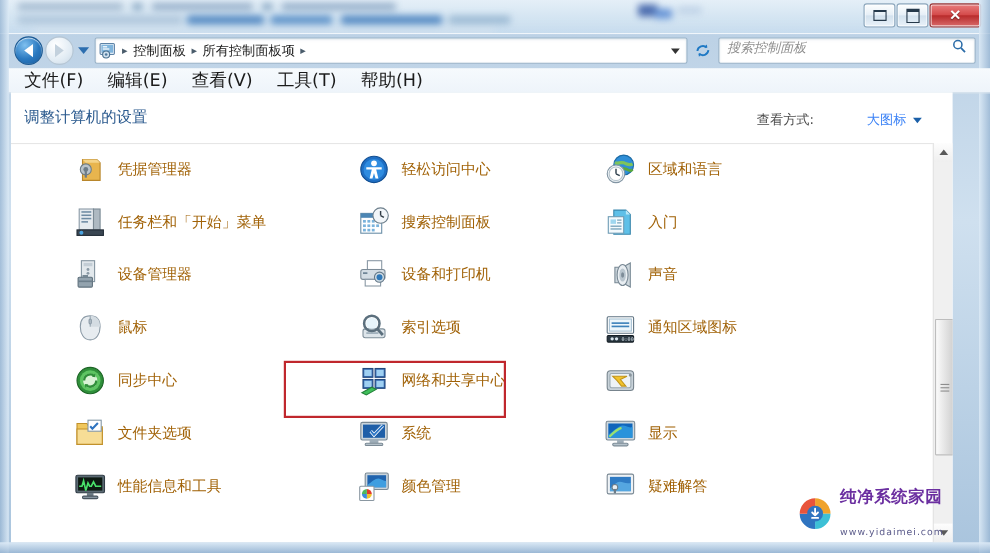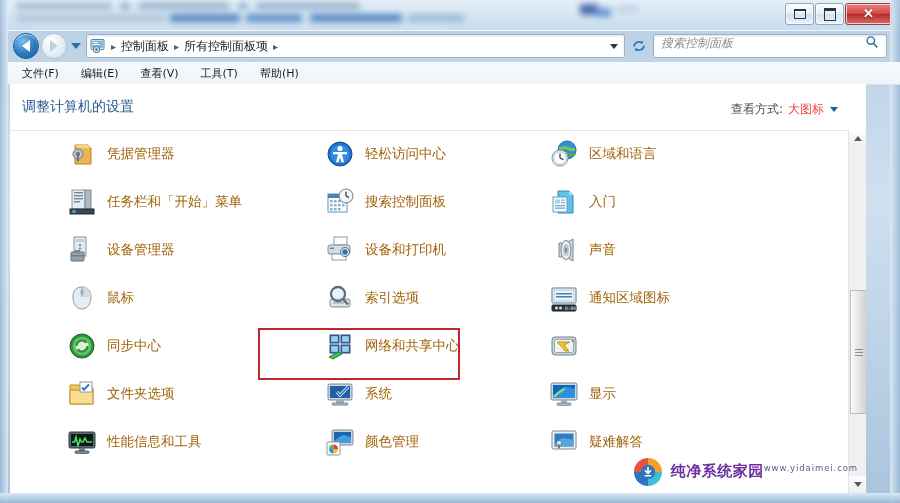--- a/index.html
+++ b/index.html
@@ -138,21 +138,21 @@
   }
 
   
   .menubar {
     position: absolute; left: 8px; top: 62px; width: 882px; height: 22px;
     background: linear-gradient(180deg,#f6fafd 0%, #eef4fa 100%);
     border-bottom: 1px solid #d6e2ec;
     display: flex; align-items: center; padding-left: 10px; gap: 14px;
   }
   .menuitem {
-    font-size: 11px; color: #1b1b1b; padding: 2px 4px; white-space: nowrap;
+    font-size: 16px; color: #1b1b1b; padding: 2px 4px; white-space: nowrap;
   }
 
   
   .content {
     position: absolute; left: 10px; top: 84px; width: 856px; height: 409px;
     background: #ffffff;
     overflow: hidden;
   }
   .header-row {
     position: relative; height: 46px;
@@ -161,21 +161,21 @@
   .page-title {
     position: absolute; left: 12px; top: 14px;
     font-size: 14px; color: #2b5a8e;
   }
   .viewby {
     position: absolute; right: 28px; top: 17px;
     display: flex; align-items: center; gap: 5px;
     font-size: 12px;
   }
   .viewby .lbl { color: #4c4c4c; }
-  .viewby .val { color: #ef4444; }
+  .viewby .val { color: #3b82f6; margin-left: 43px; }
   .viewby .vcaret {
     width: 0; height: 0; border-left: 4px solid transparent; border-right: 4px solid transparent;
     border-top: 5px solid #1a5fa8; margin-left: 1px;
   }
 
   
   .grid {
     position: absolute; left: 0; top: 46px; width: 879px; height: 363px;
     overflow: hidden;
   }
@@ -221,21 +221,21 @@
   }
   .grip { width: 8px; height: 7px; }
   .grip i { display:block; height:1px; background:#8d8d8d; margin-bottom:2px; }
 
   
   .watermark {
     position: absolute; right: 8px; bottom: 4px;
     display: flex; align-items: center; gap: 6px;
   }
   .wm-logo { width: 34px; height: 34px; position: relative; flex: 0 0 auto; }
-  .wm-text { display: flex; flex-direction: row; line-height: 1.05; }
+  .wm-text { display: flex; flex-direction: column; line-height: 1.05; gap: 20px; }
   .wm-title { font-size: 15px; font-weight: bold; color: #6b2fa0; letter-spacing: .5px; }
   .wm-url { font-size: 8.5px; color: #5a5a8a; letter-spacing: .9px; }
 </style>
 </head>
 <body>
 
 <div id="root">
 
   <div class="titlebar">
     <div class="glass-blur">

